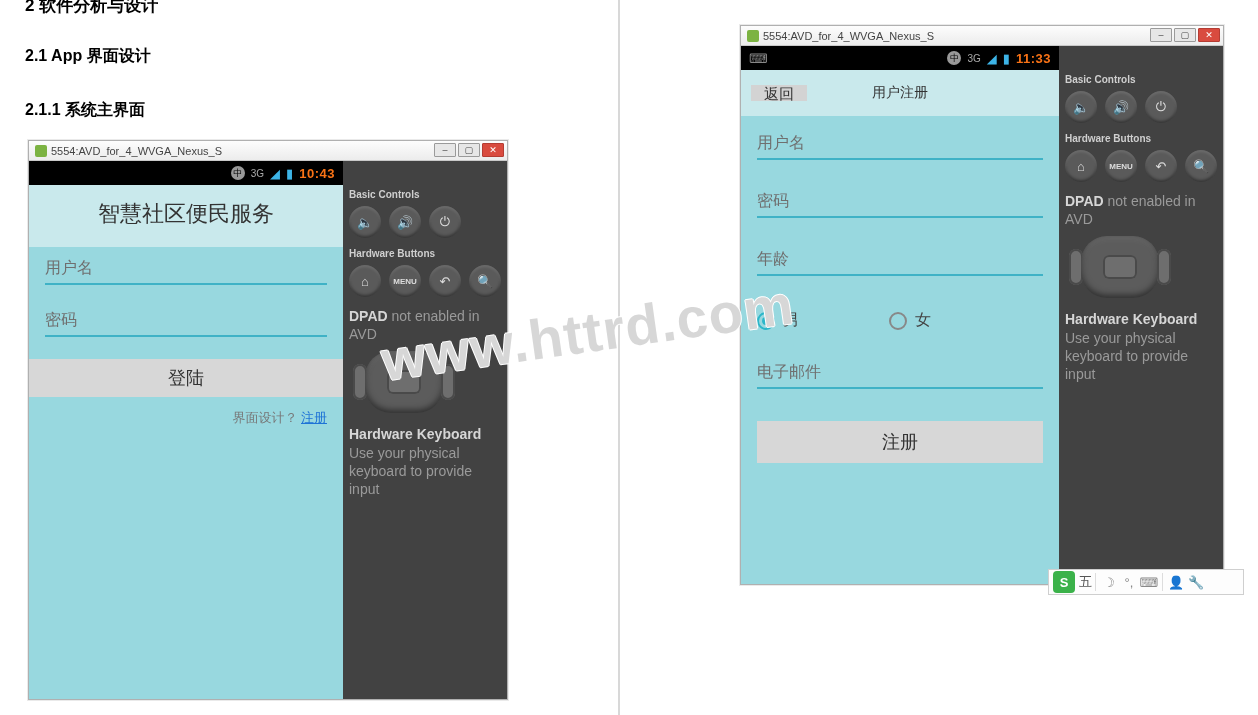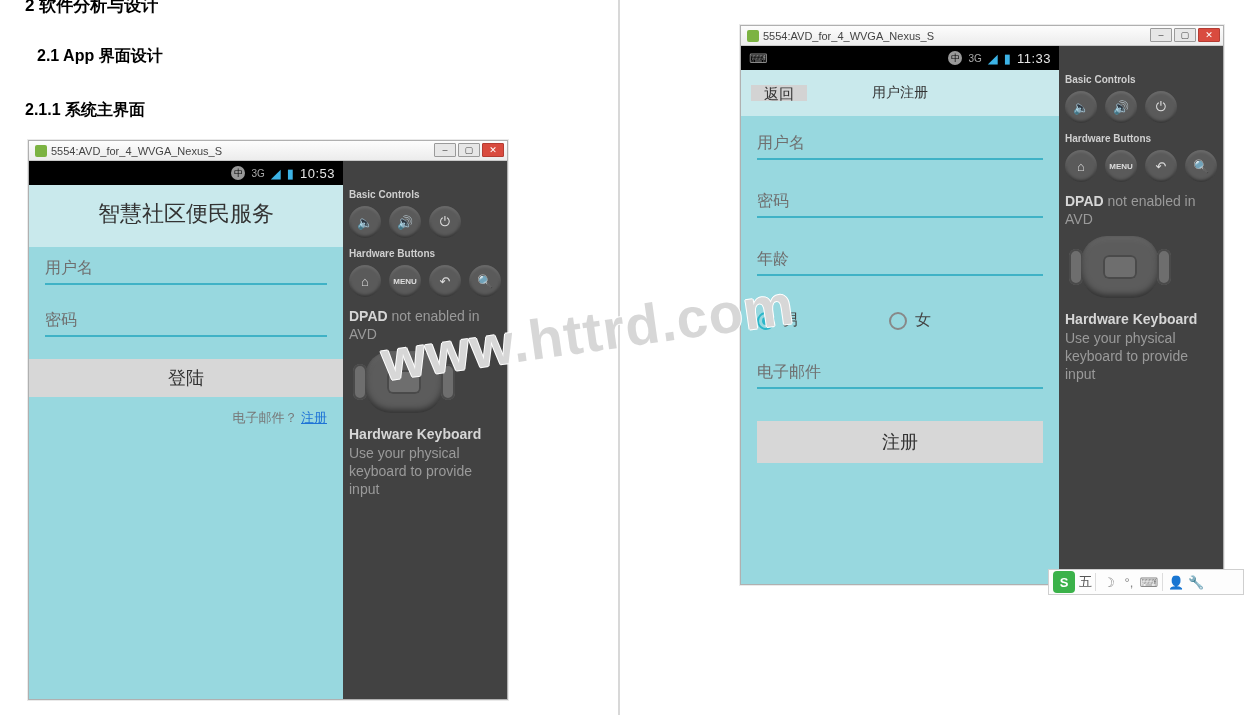--- a/index.html
+++ b/index.html
@@ -11,21 +11,21 @@
     position: relative;
     overflow: hidden;
   }
   .page-left, .page-right { position: absolute; top: 0; height: 715px; }
   .page-left  { left: 0;  width: 620px; }
   .page-right { left: 620px; width: 638px; }
 
   .vdivider { position:absolute; left:618px; top:0; width:2px; height:715px; background:#d8d8d8; }
 
   .doc-head-partial { position:absolute; left:25px; top:-6px; font-weight:bold; font-size:17px; color:#000; }
-  .doc-h21 { position:absolute; left:25px; top:46px; font-weight:bold; font-size:16px; color:#000;margin-left:12px;}
+  .doc-h21 { position:absolute; left:25px; top:46px; font-weight:bold; font-size:16px; color:#000;}
   .doc-h211 { position:absolute; left:25px; top:100px; font-weight:bold; font-size:16px; color:#000;}
 
   
   .emu-window {
     position:absolute;
     background:#fff;
     border:1px solid #b0b0b0;
     box-shadow: 0 0 0 1px #eaeaea;
   }
   .emu-titlebar {
@@ -53,21 +53,21 @@
   .status-bar {
     height:24px; background:#000;
     display:flex; align-items:center; justify-content:flex-end;
     gap:6px; padding:0 8px; color:#fff; font-size:13px;
   }
   .sb-ico { color:#b8b8b8; font-size:12px; }
   .sb-ico.ime { width:14px;height:14px;border-radius:7px;background:#999;color:#000;font-size:9px;display:flex;align-items:center;justify-content:center;}
   .sb-3g { color:#aaa; font-size:10px; }
   .sb-sig { color:#3db4e7;}
   .sb-batt{ color:#3db4e7;}
-  .sb-clock{ color:#e5e5e5; font-weight:normal; letter-spacing:0.5px;}
+  .sb-clock{ color:#f97316; font-weight:bold; letter-spacing:0.5px;}
 
   .app-area { position:absolute; left:0; right:0; top:24px; bottom:0; }
 
   
   .s1-title { text-align:center; font-size:22px; color:#333; padding:14px 0 18px; background:#c9e9ec;}
   .s1-form  { padding: 8px 16px 0; }
   .s1-input { width:100%; border:none; border-bottom:2px solid #3fb2c6; background:transparent;
               font-size:16px; color:#6b6b6b; padding:4px 0 6px; margin-bottom:22px; outline:none;}
   .s1-input::placeholder{color:#6f6f6f;}
   .s1-login-btn { width:calc(100% + 32px); margin-left:-16px; height:38px;
@@ -144,30 +144,30 @@
         <span class="winbtn close">✕</span>
       </span>
     </div>
     <div class="emu-body">
       <div class="phone-pane" style="width:320px;">
         <div class="status-bar">
           <span class="sb-ico ime">中</span>
           <span class="sb-3g">3G</span>
           <span class="sb-sig">◢</span>
           <span class="sb-batt">▮</span>
-          <span class="sb-clock">10:53</span>
+          <span class="sb-clock">10:43</span>
         </div>
         <div class="app-area">
           <div class="s1-title">智慧社区便民服务</div>
           <div class="s1-form">
             <input class="s1-input" placeholder="用户名" style="">
             <input class="s1-input" type="password" placeholder="密码" style="">
             <button class="s1-login-btn">登陆</button>
             <div class="s1-reg-row">
-              <span>电子邮件？</span>
+              <span>界面设计？</span>
               <span class="s1-reg-link">注册</span>
             </div>
           </div>
         </div>
       </div>
       <div class="ctrl-pane">
         <div class="ctrl-h">Basic Controls</div>
         <div class="ctrl-row">
           <div class="rbtn">🔈</div>
           <div class="rbtn">🔊</div>

